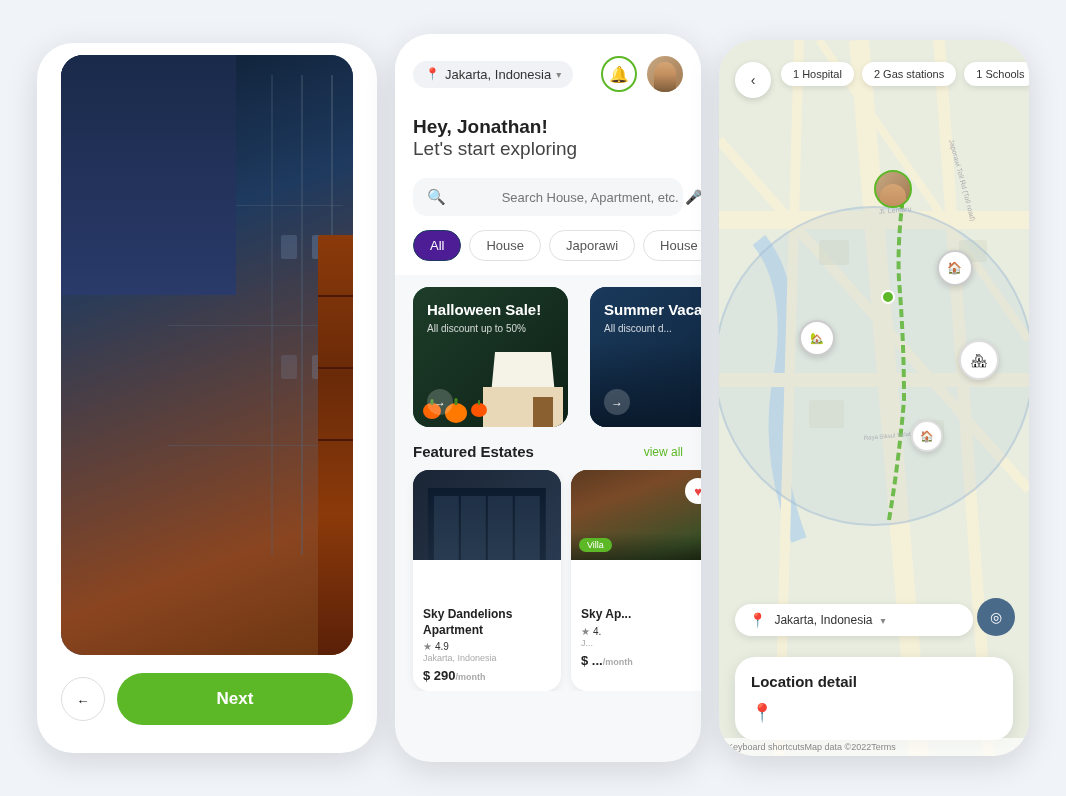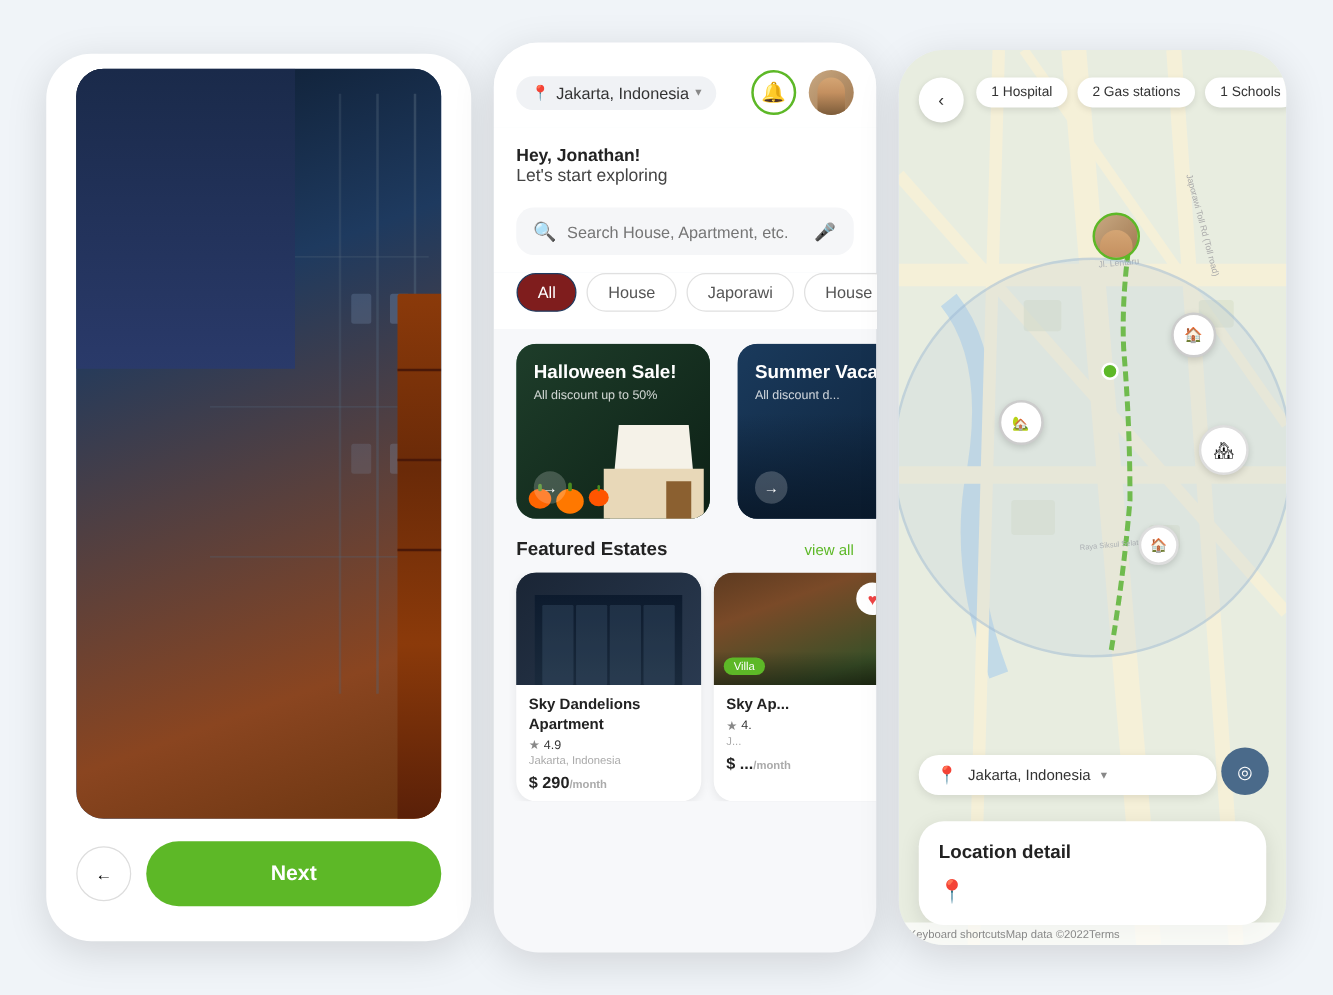--- a/index.html
+++ b/index.html
@@ -173,21 +173,21 @@
     .avatar-person {
       width: 22px; height: 30px;
       background: linear-gradient(180deg, #d4a574 0%, #c49060 40%, #7c5c3a 100%);
       border-radius: 11px 11px 0 0;
     }
     .phone2-greeting {
       padding: 14px 18px 8px;
       background: #fff;
     }
     .phone2-greeting p {
-      font-size: 14px;
+      font-size: 19px;
       color: #444;
     }
     .phone2-greeting p span {
       font-weight: 800;
       color: #222;
     }
     .phone2-search {
       padding: 10px 18px 14px;
       background: #fff;
     }
@@ -200,20 +200,21 @@
       gap: 8px;
     }
     .search-icon { color: #aaa; font-size: 15px; }
     .search-input {
       flex: 1;
       border: none;
       background: transparent;
       font-size: 13px;
       color: #1d4ed8;
       outline: none;
+      margin-left: 48px;
     }
     .mic-icon { color: #aaa; font-size: 14px; }
     .filter-tabs {
       display: flex;
       gap: 8px;
       padding: 0 18px 14px;
       background: #fff;
       overflow-x: auto;
     }
     .filter-tab {
@@ -221,21 +222,21 @@
       padding: 7px 16px;
       font-size: 13px;
       font-weight: 500;
       cursor: pointer;
       white-space: nowrap;
       border: 1.5px solid #e0e0e0;
       background: #fff;
       color: #555;
     }
     .filter-tab.active {
-      background: #7f1d1d;
+      background: #4c1d95;
       color: #fff;
       border-color: #1e3a5f;
     }
     .banners {
       display: flex;
       gap: 22px;
       padding: 12px 18px;
       overflow-x: hidden;
     }
     .banner {
@@ -318,20 +319,21 @@
     .villa-tag {
       position: absolute; bottom: 8px; left: 8px;
       background: #5db827;
       color: #fff;
       font-size: 9px;
       padding: 2px 8px;
       border-radius: 10px;
     }
     .prop-info {
       padding: 8px 10px;
+      margin-top: 39px;
     }
     .prop-name { font-size: 12px; font-weight: 700; color: #222; line-height: 1.3; }
     .prop-rating {
       display: flex; align-items: center; gap: 3px;
       margin-top: 3px; font-size: 10px; color: #f5a623;
     }
     .prop-rating span { color: #888; }
     .prop-location { font-size: 9px; color: #aaa; margin-top: 1px; }
     .prop-price { font-size: 13px; font-weight: 700; color: #222; margin-top: 5px; }
     .prop-price small { font-size: 9px; color: #aaa; font-weight: 700; }

